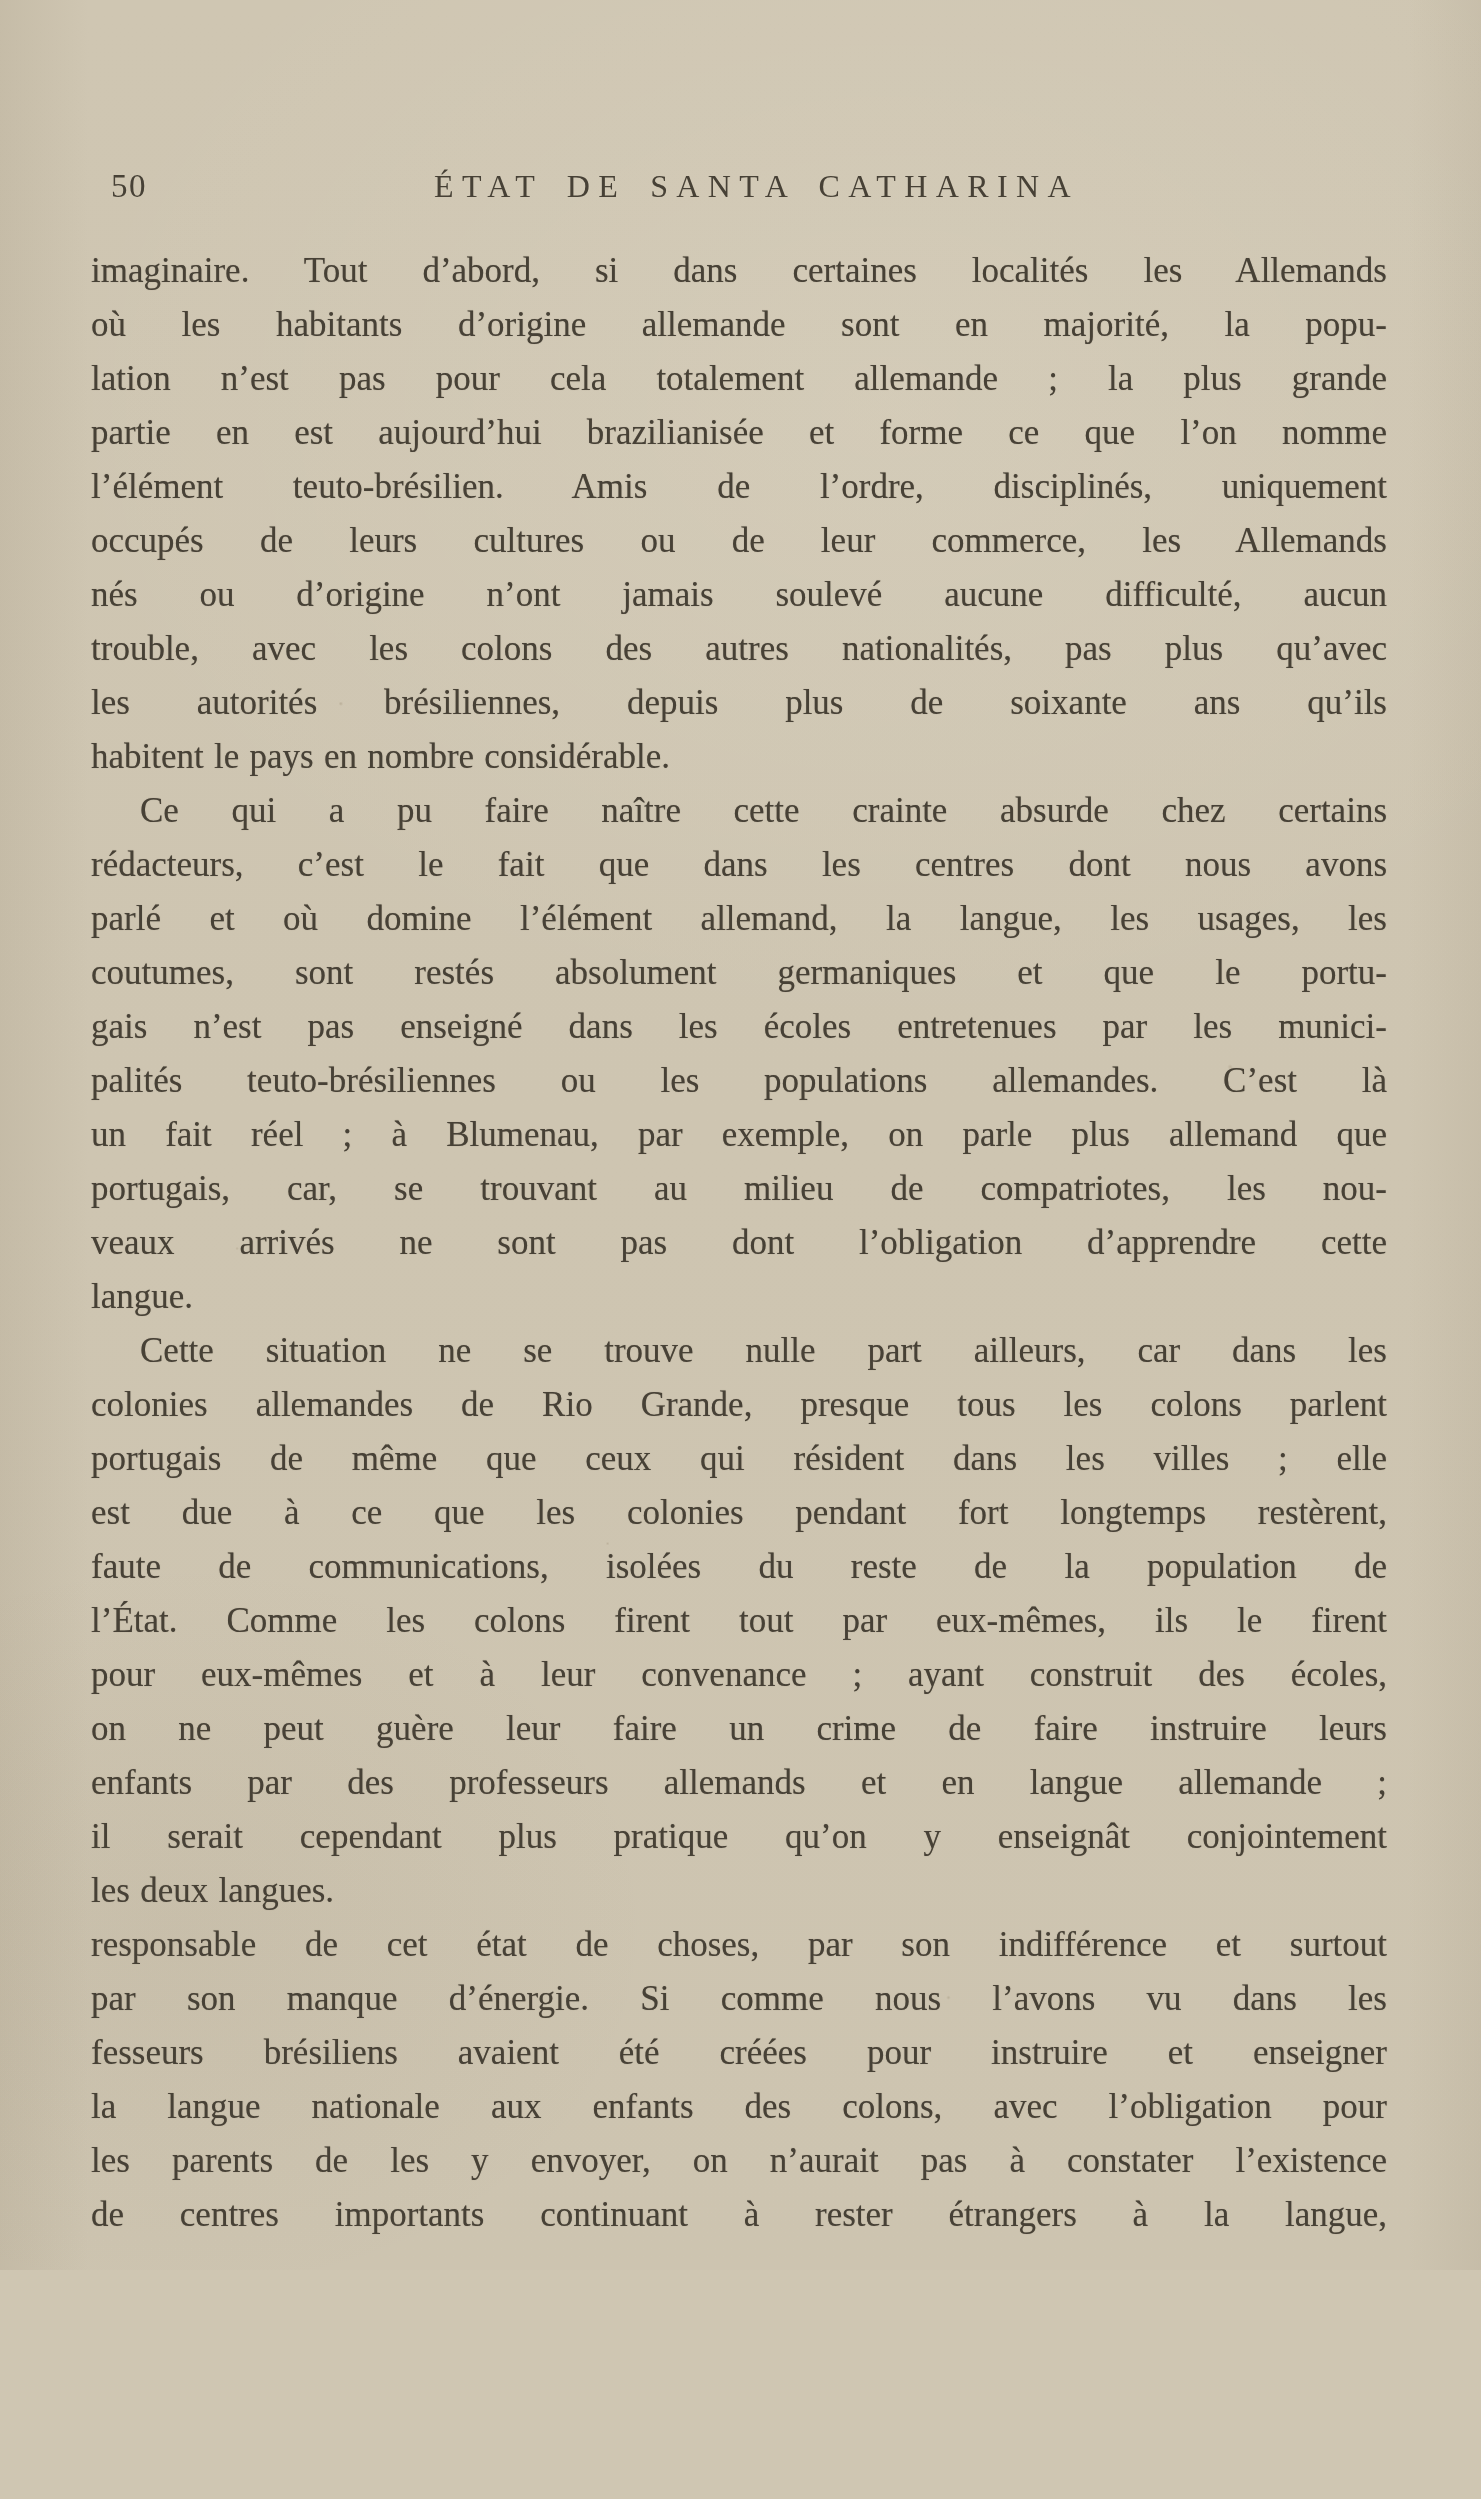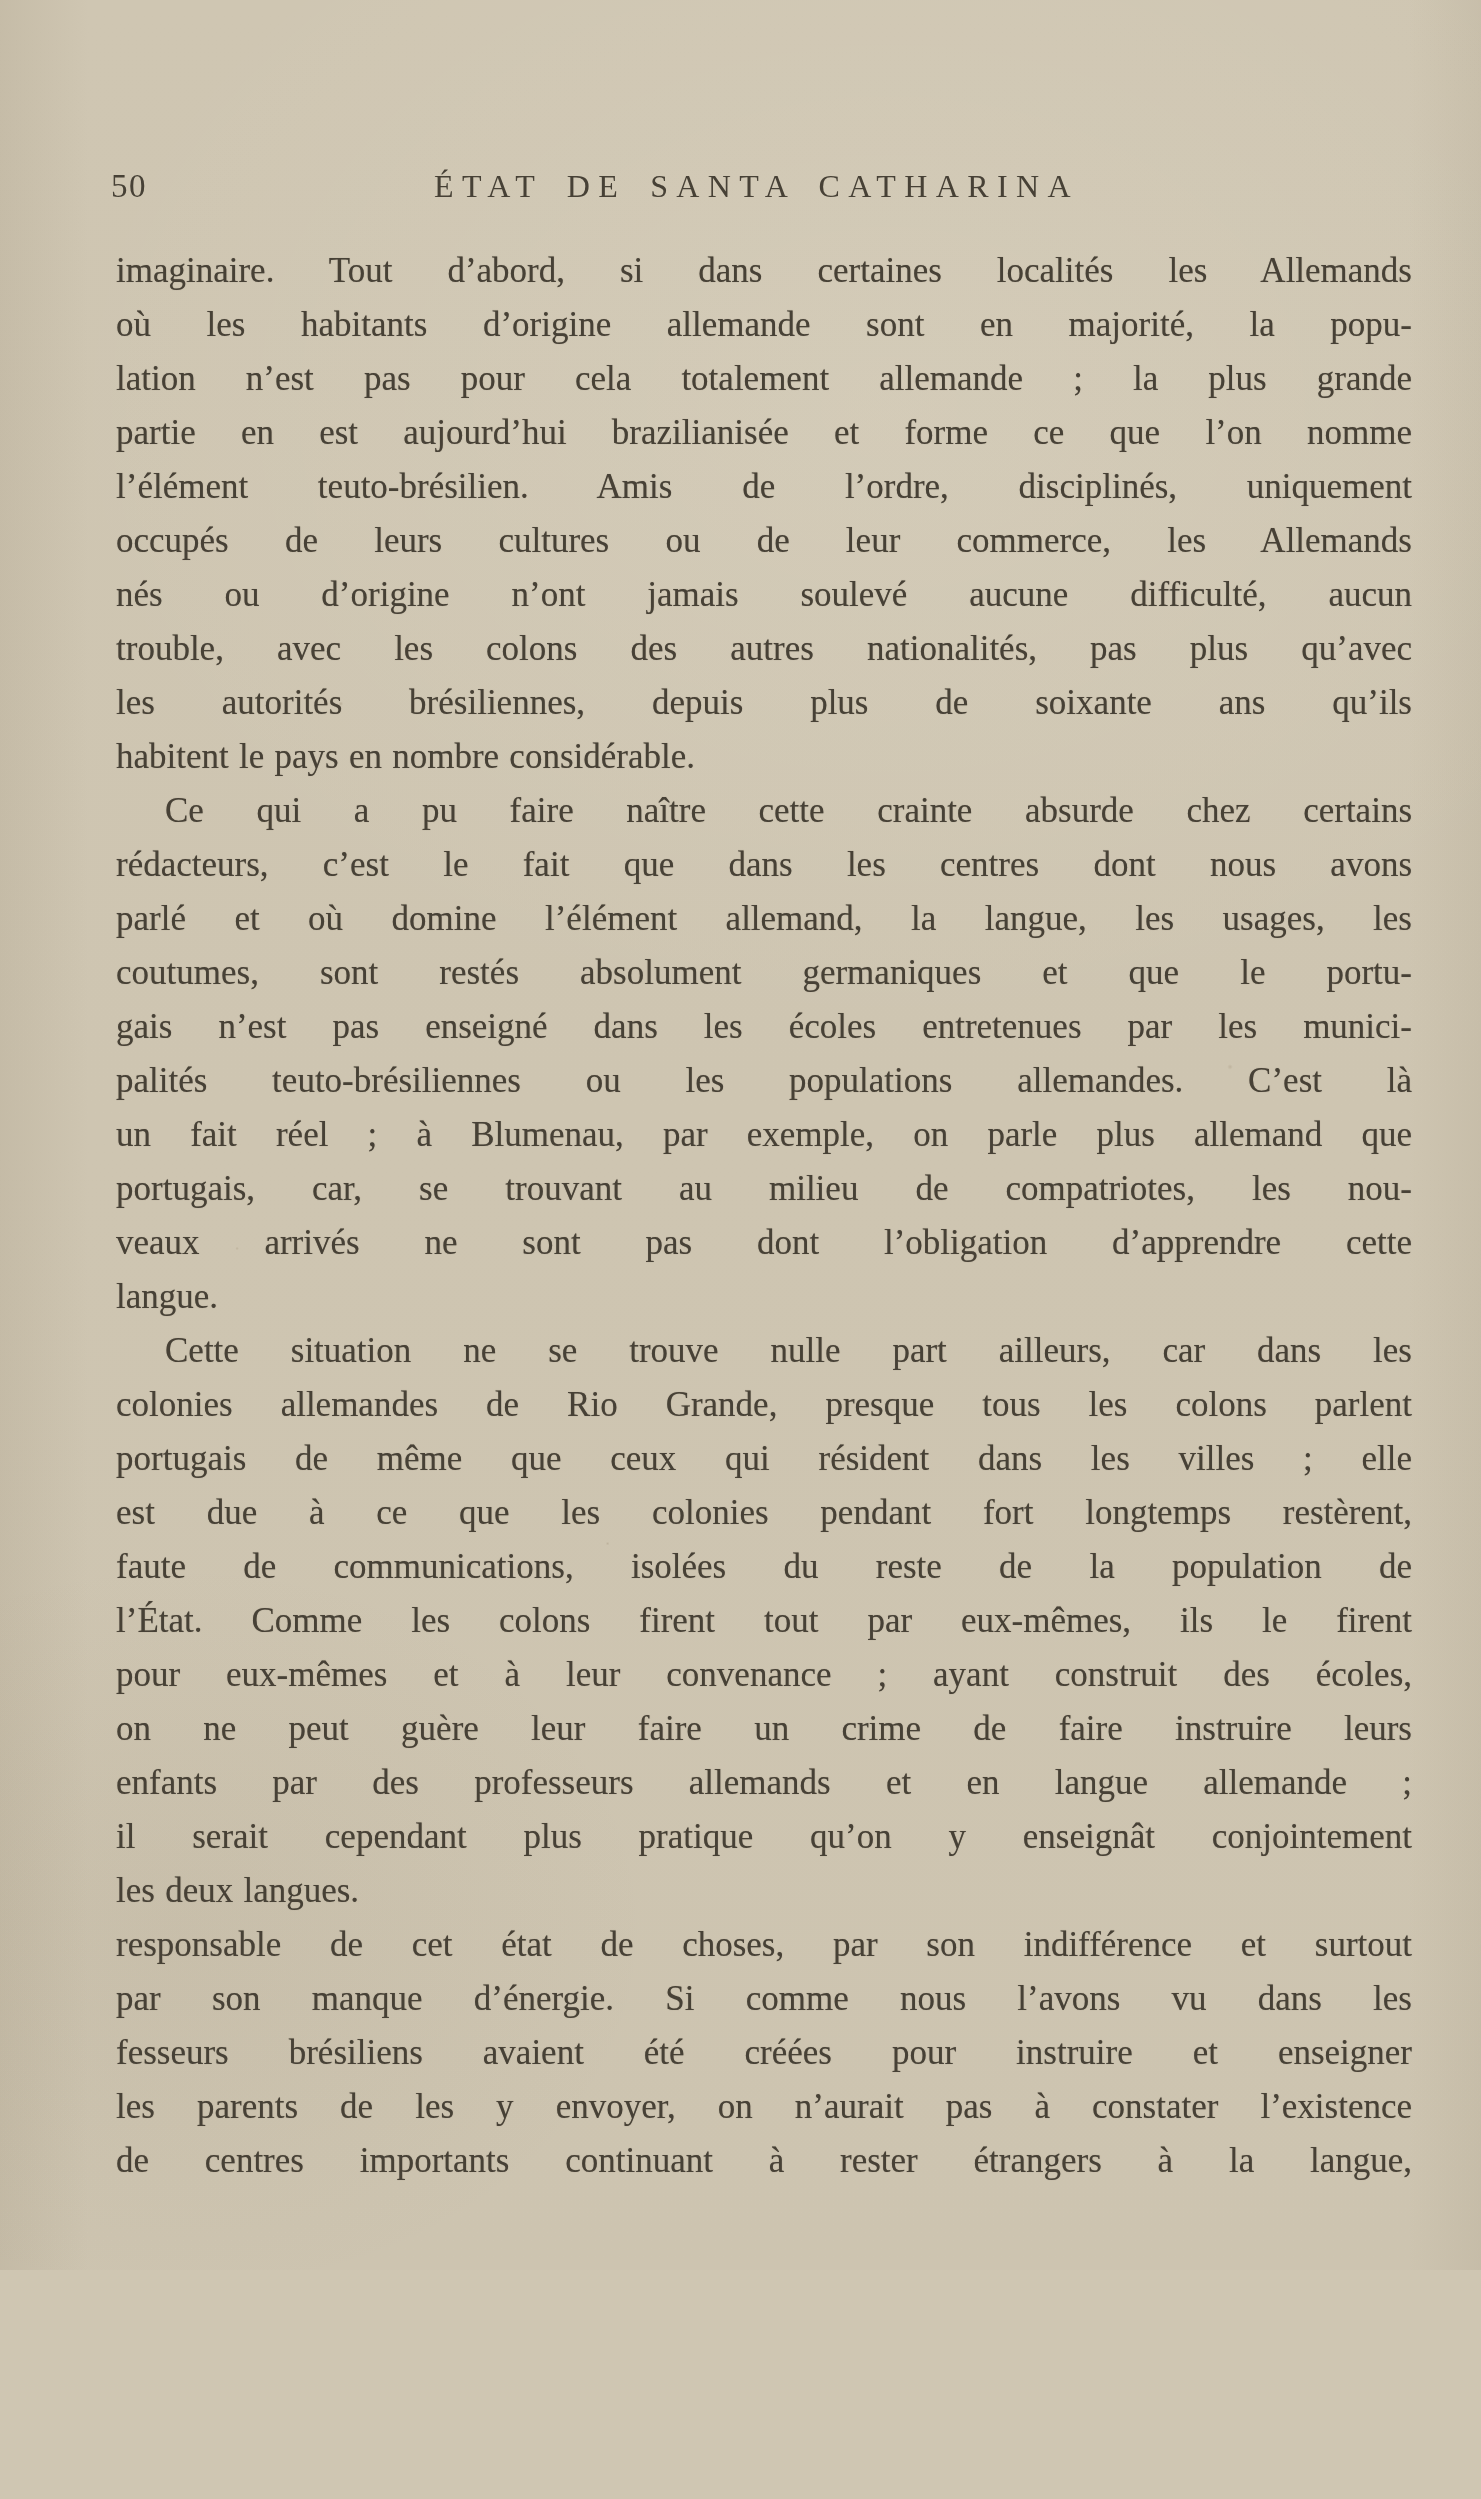--- a/index.html
+++ b/index.html
@@ -44,21 +44,21 @@
     text-align: center;
     font-size: 32px;
     line-height: 1.1;
     letter-spacing: 8.4px;
     word-spacing: 7.6px;
     white-space: nowrap;
     padding-left: 35px;
   }
   .textblock {
     position: absolute;
-    left: 116px;
+    left: 91px;
     top: 244px;
     width: 1296px;
   }
   .line {
     font-size: 35px;
     line-height: 54px;
     height: 54px;
     text-align: justify;
     text-align-last: justify;
     word-spacing: 1.5px;
@@ -115,19 +115,20 @@
       <div class="line">on ne peut guère leur faire un crime de faire instruire leurs</div>
       <div class="line">enfants par des professeurs allemands et en langue allemande ;</div>
       <div class="line">il serait cependant plus pratique qu’on y enseignât conjointement</div>
       <div class="line end">les deux langues.</div>
     </div>
 
     <div>
       <div class="line">responsable de cet état de choses, par son indifférence et surtout</div>
       <div class="line">par son manque d’énergie. Si comme nous l’avons vu dans les</div>
       <div class="line">fesseurs brésiliens avaient été créées pour instruire et enseigner</div>
+      <div class="line">la langue nationale aux enfants des colons, avec l’obligation pour</div>
       <div class="line">les parents de les y envoyer, on n’aurait pas à constater l’existence</div>
       <div class="line">de centres importants continuant à rester étrangers à la langue,</div>
     </div>
 
   </div>
 </div>
 
 
 </body></html>

